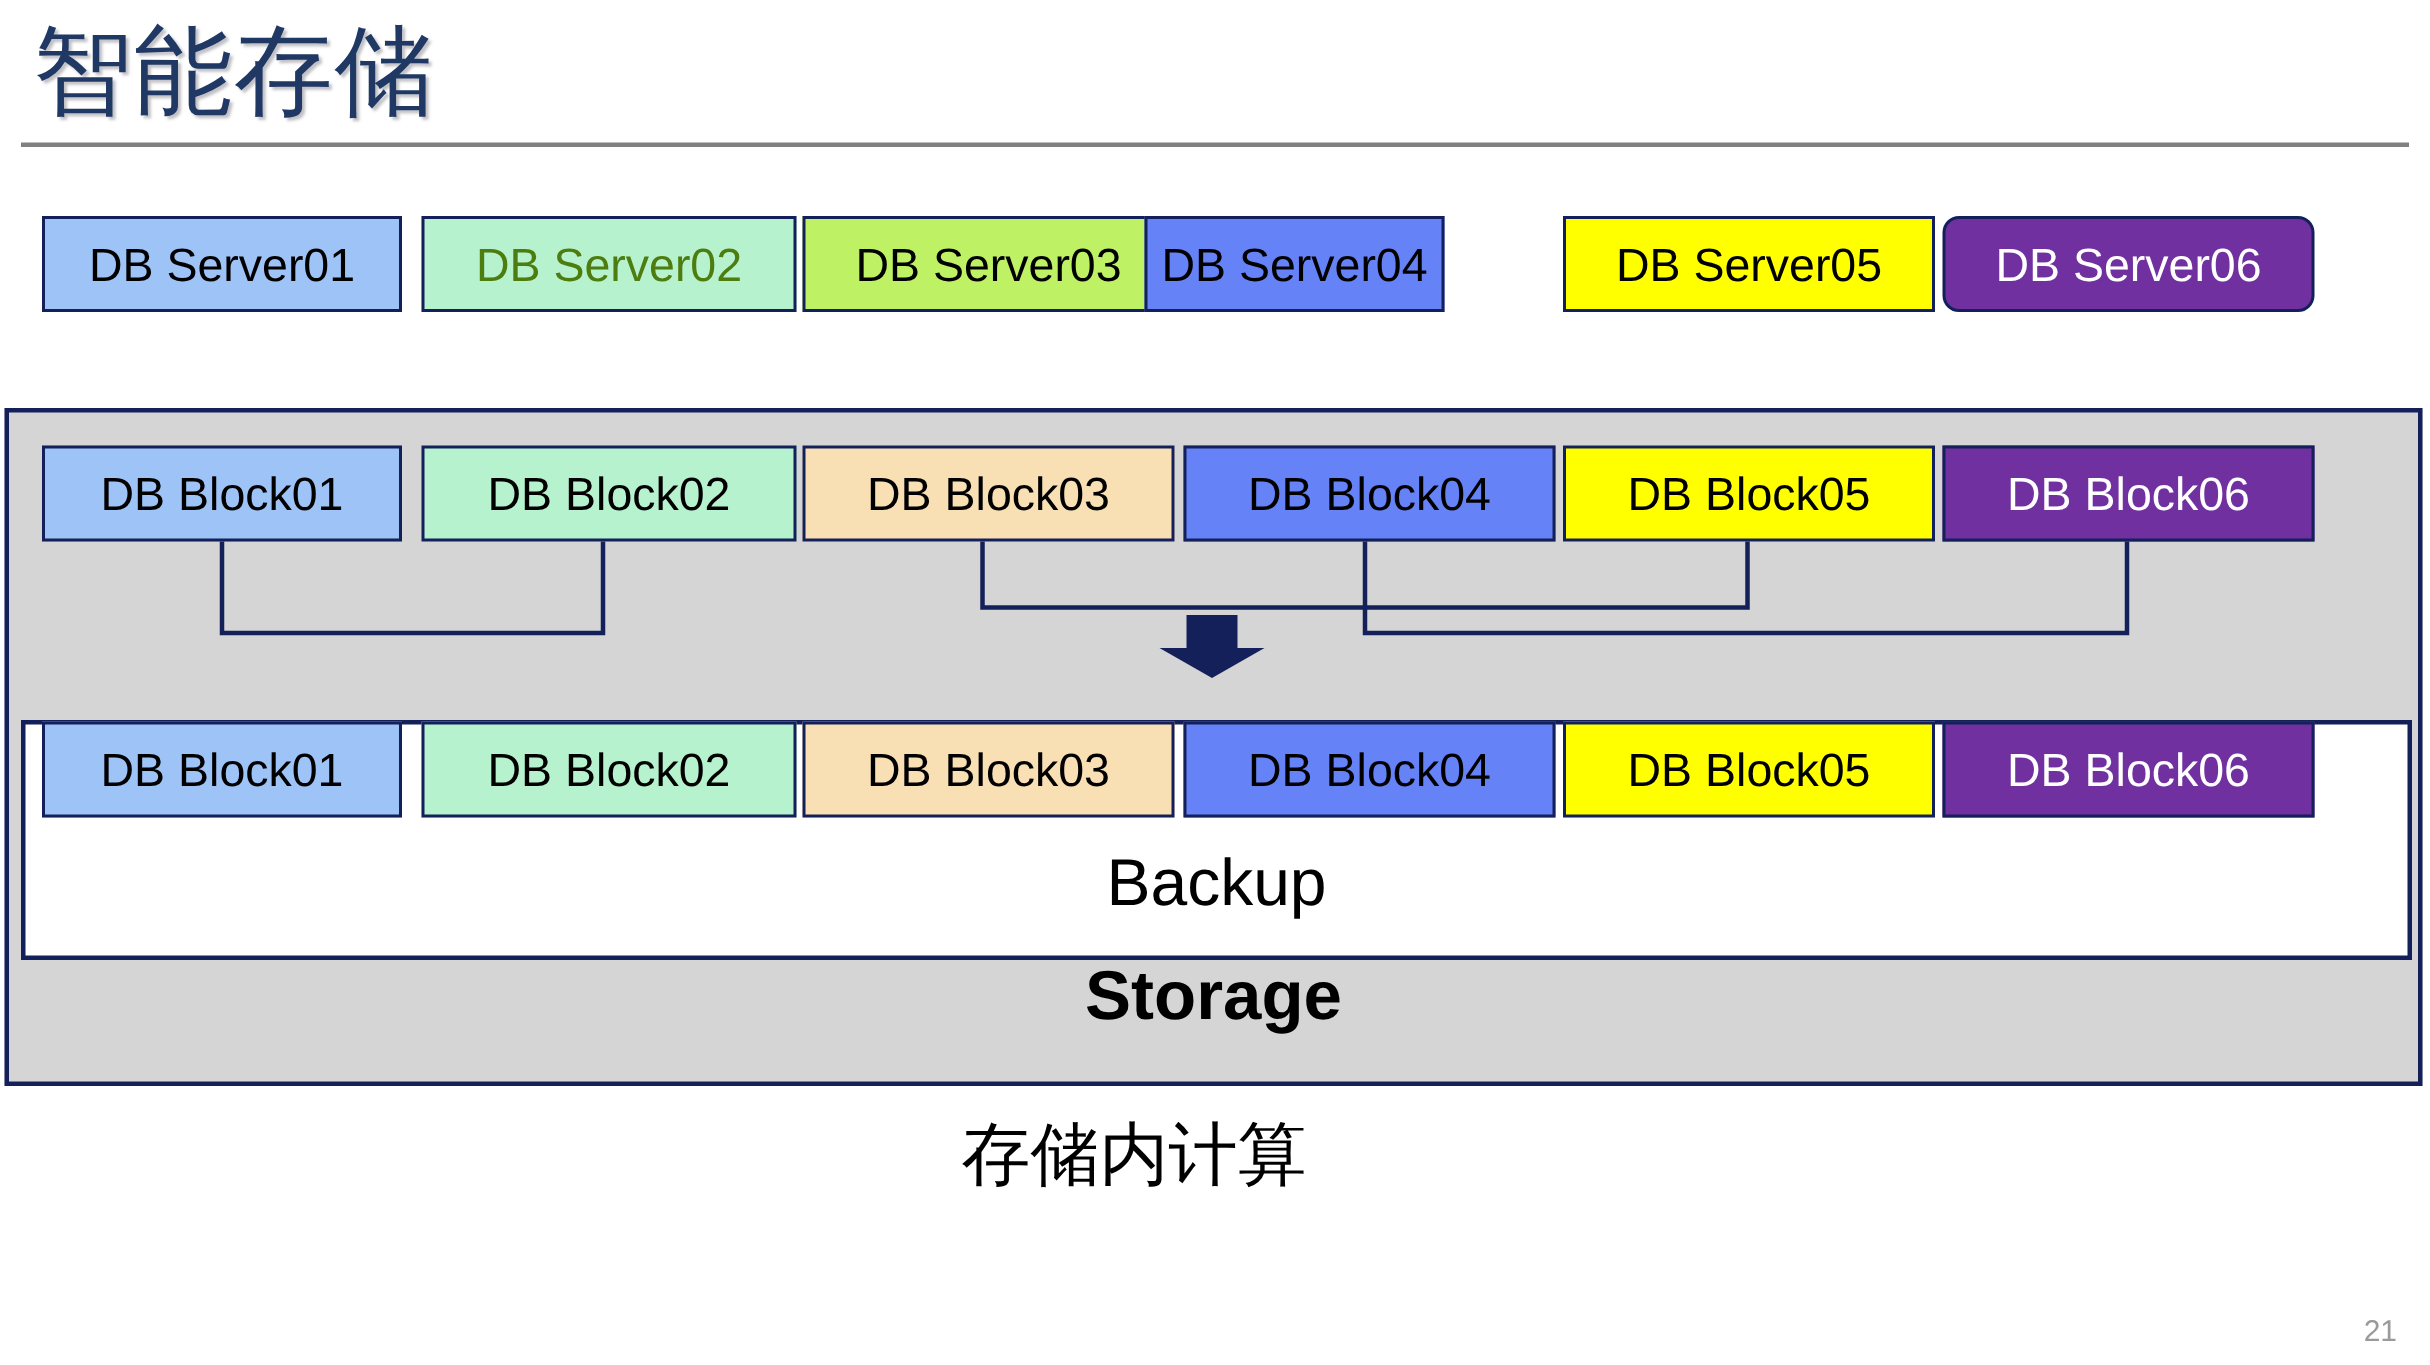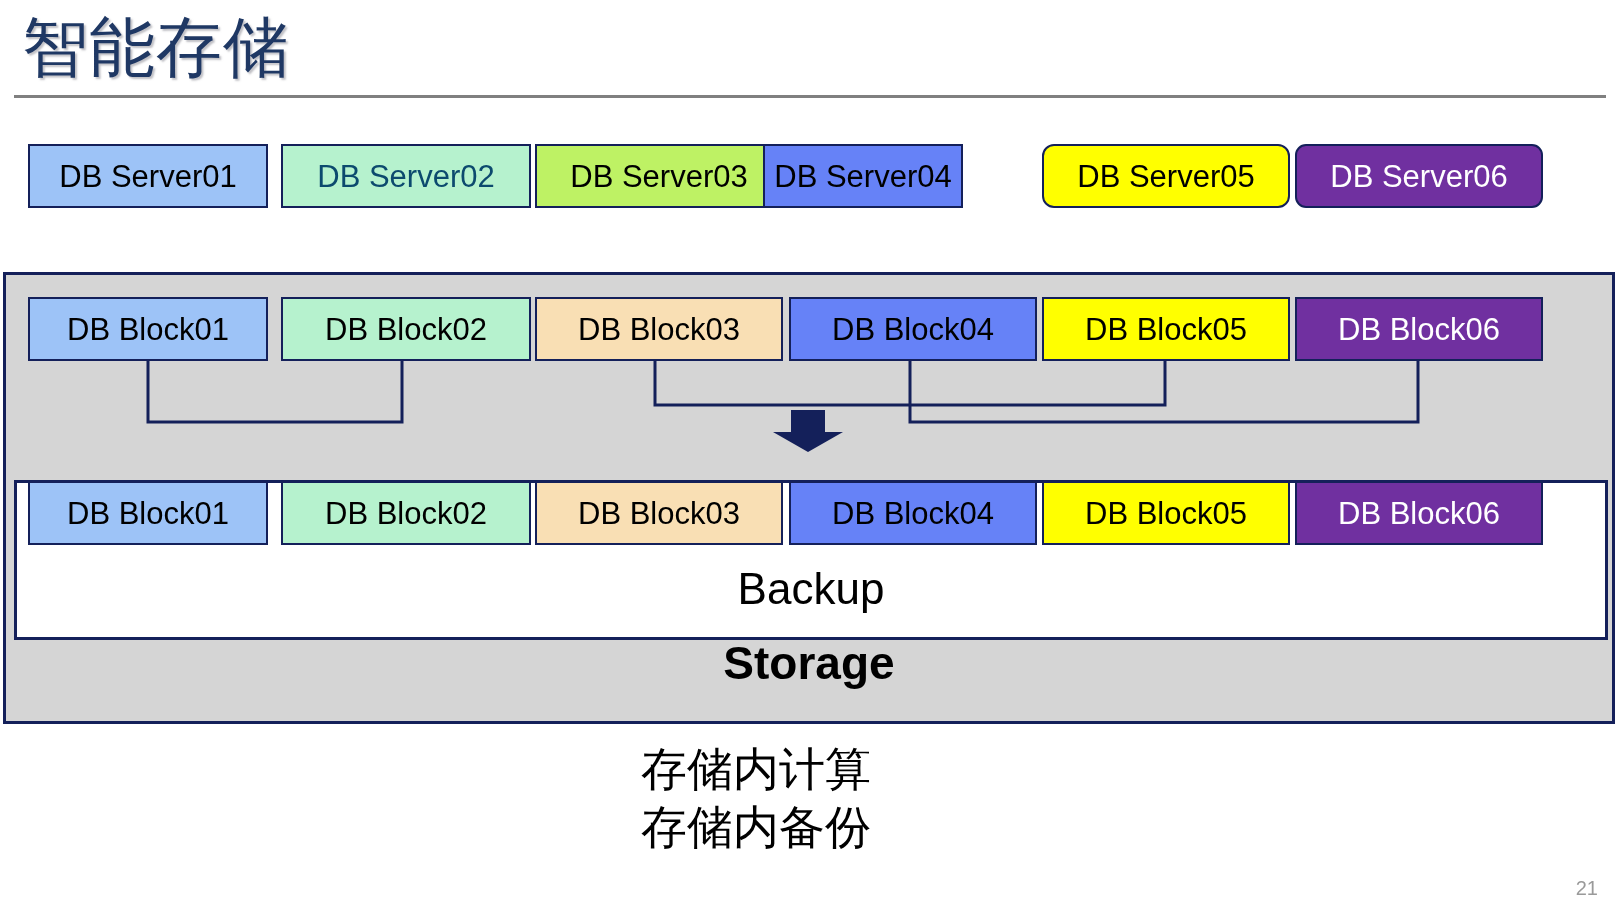--- a/index.html
+++ b/index.html
@@ -135,24 +135,24 @@
   }
 </style>
 </head>
 <body>
 
 <div id="slide-title">智能存储</div>
 <div id="title-rule"></div>
 
 <div class="server-row" id="server-row">
     <div class="box" style="left: 28px; width: 240px; background: rgb(157, 195, 247); color: rgb(0, 0, 0);">DB Server01</div>
-    <div class="box" style="left: 281px; width: 250px; background: rgb(182, 242, 206); color: #0c4a6e;">DB Server02</div>
+    <div class="box" style="left: 281px; width: 250px; background: rgb(182, 242, 206); color: #4d7c0f;">DB Server02</div>
     <div class="box" style="left: 535px; width: 248px; background: #bef264; color: rgb(0, 0, 0);">DB Server03</div>
     <div class="box" style="left: 763px; width: 200px; background: rgb(102, 130, 247); color: rgb(0, 0, 0);">DB Server04</div>
-    <div class="box" style="left: 1042px; width: 248px; background: rgb(255, 255, 0); color: rgb(0, 0, 0); border-radius: 12px;">DB Server05</div>
+    <div class="box" style="left: 1042px; width: 248px; background: rgb(255, 255, 0); color: rgb(0, 0, 0);">DB Server05</div>
     <div class="box" style="left: 1295px; width: 248px; background: rgb(112, 48, 160); color: rgb(255, 255, 255); border-radius: 11px;">DB Server06</div>
   </div>
 
 <div id="storage-container"></div>
 
 <div class="blockrow-top" id="blockrow-top">
     <div class="box" style="left: 28px; width: 240px; background: rgb(157, 195, 247); color: rgb(0, 0, 0);">DB Block01</div>
     <div class="box" style="left: 281px; width: 250px; background: rgb(182, 242, 206); color: rgb(0, 0, 0);">DB Block02</div>
     <div class="box" style="left: 535px; width: 248px; background: rgb(249, 223, 180); color: rgb(0, 0, 0);">DB Block03</div>
     <div class="box" style="left: 789px; width: 248px; background: rgb(102, 130, 247); color: rgb(0, 0, 0);">DB Block04</div>
@@ -178,16 +178,15 @@
     <div class="box" style="left: 1042px; width: 248px; background: rgb(255, 255, 0); color: rgb(0, 0, 0);">DB Block05</div>
     <div class="box" style="left: 1295px; width: 248px; background: rgb(112, 48, 160); color: rgb(255, 255, 255);">DB Block06</div>
   </div>
 
 <div id="backup-label">Backup</div>
 
 <div id="storage-label">Storage</div>
 
 <div id="caption">
   <div>存储内计算</div>
-  <div>存储内备份</div>
 </div>
 
 <div id="page-number">21</div>
 
 </body></html>

